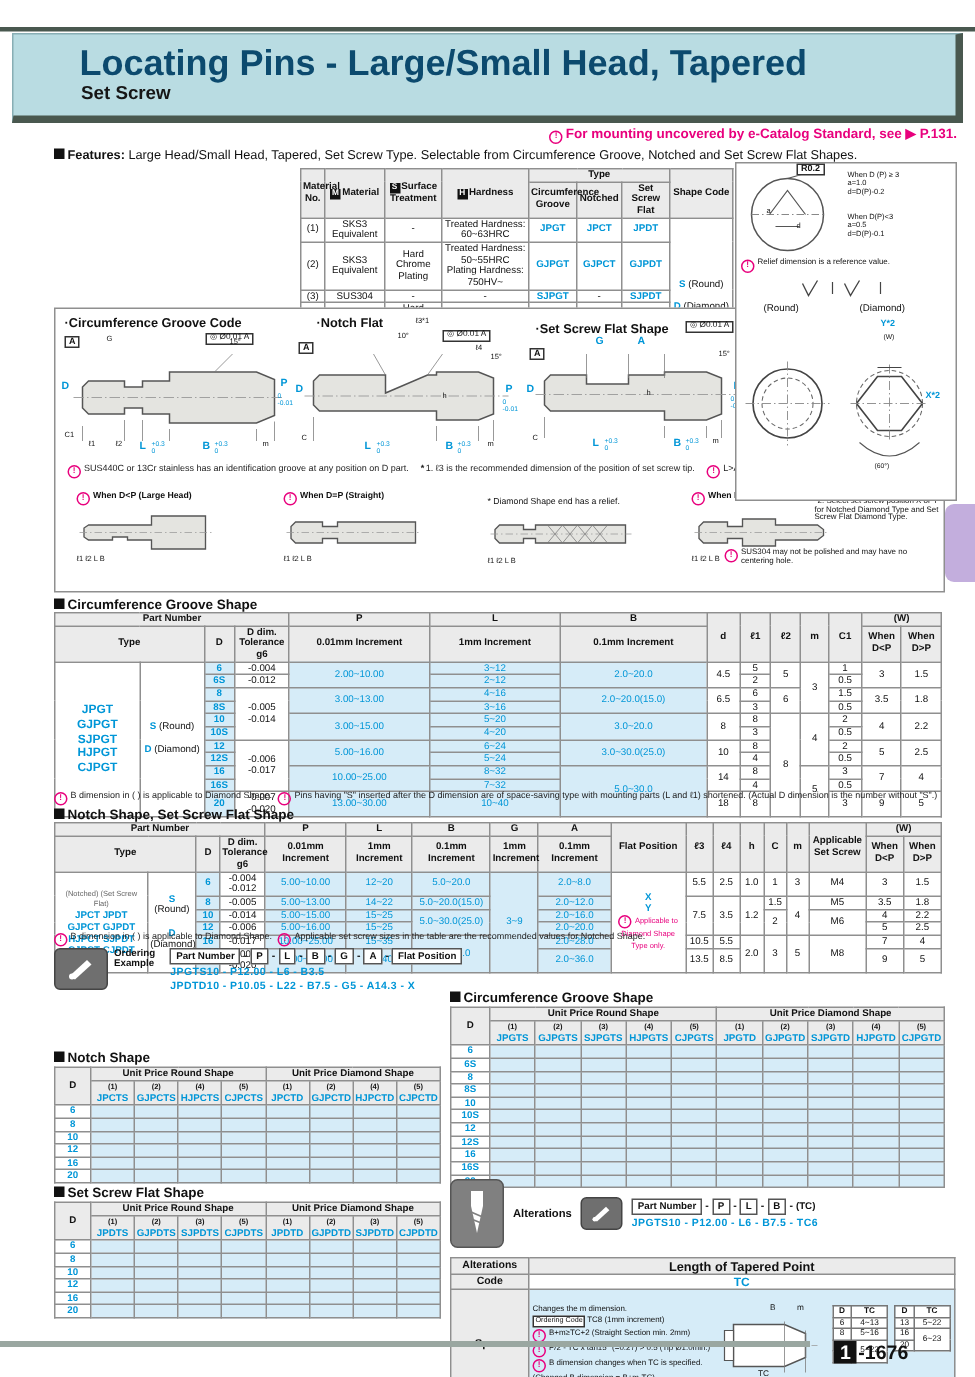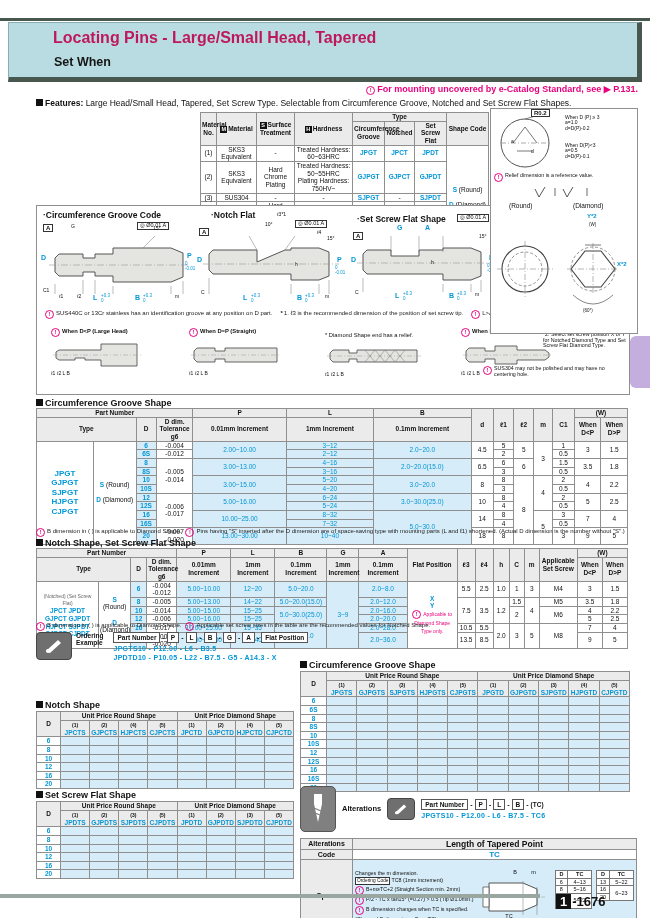--- a/index.html
+++ b/index.html
@@ -1,21 +1,21 @@
 <!DOCTYPE html>
 <html><head>
 <meta charset="utf-8">
 <style>
   html,body{margin:0;padding:0;background:#fff;font-family:"Liberation Sans",sans-serif;color:#111;}
   #page{position:relative;width:650px;height:918px;background:#fff;overflow:hidden;}
   .abs{position:absolute;}
   
   #topline{top:18px;left:0;width:650px;height:3px;background:#49584f;}
   #header{top:22px;left:8px;width:628px;height:54px;background:#b9dce2;border-top:1px solid #88aeb4;border-left:1px solid #88aeb4;border-right:5px solid #49584f;border-bottom:5px solid #49584f;}
-  #title{position:absolute;left:44px;top:6px;font-size:16px;font-weight:bold;color:#be185d;}
+  #title{position:absolute;left:44px;top:6px;font-size:24px;font-weight:bold;color:#0c4a6e;}
   #subtitle{position:absolute;left:45px;top:32px;font-size:12.5px;font-weight:bold;color:#161616;}
   #pinknote{top:84px;right:12px;font-size:9px;font-weight:bold;color:#e8007d;}
   #features{top:98px;left:36px;font-size:8.5px;}
   #features b{font-weight:bold;}
   .bsq{display:inline-block;width:7px;height:7px;background:#111;margin-right:2px;}
   
   #photo{top:112px;left:36px;width:158px;height:88px;background:#edecea;border:1px solid #b5b5b5;}
   .pin{position:absolute;border:1px solid #9a9a96;background:linear-gradient(90deg,#b9b6b0,#f2f1ee 35%,#cfccc6 70%,#a5a29c);}
   .pincap{position:absolute;border:1px solid #9a9a96;background:linear-gradient(90deg,#8e8b85,#d8d6d1 40%,#97948e);}
   #rohs{position:absolute;right:3px;bottom:3px;background:#00a651;color:#fff;font-size:7.5px;font-weight:bold;padding:1px 3px;border:1px solid #007a3b;}
@@ -72,21 +72,21 @@
 </style>
 </head>
 <body>
 
 <div id="page">
 
   <div class="abs" id="topline"></div>
 
   <div class="abs" id="header">
     <div id="title">Locating Pins - Large/Small Head, Tapered</div>
-    <div id="subtitle">Set When</div>
+    <div id="subtitle">Set Screw</div>
   </div>
 
   <div class="abs" id="pinknote"><span class="nico">!</span><span>For mounting uncovered by e-Catalog Standard, see ▶ P.131.</span></div>
 
   <div class="abs" id="features">
     <span class="bsq"></span><b>Features:</b><span> Large Head/Small Head, Tapered, Set Screw Type. Selectable from Circumference Groove, Notched and Set Screw Flat Shapes.</span>
   </div>
 
 
   <div class="abs" style="top:112px;left:200px;width:288px;">

